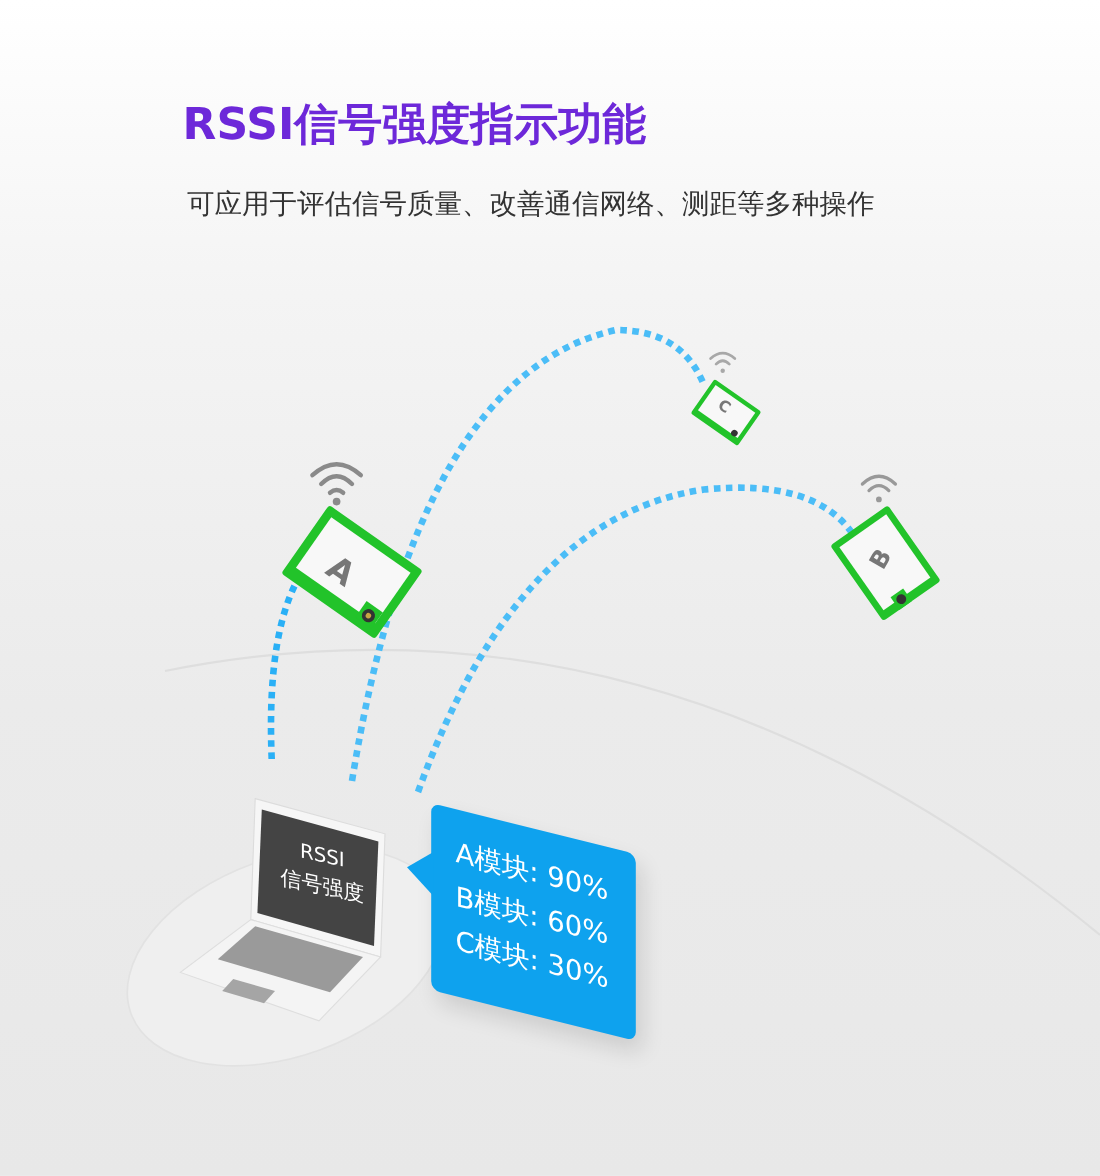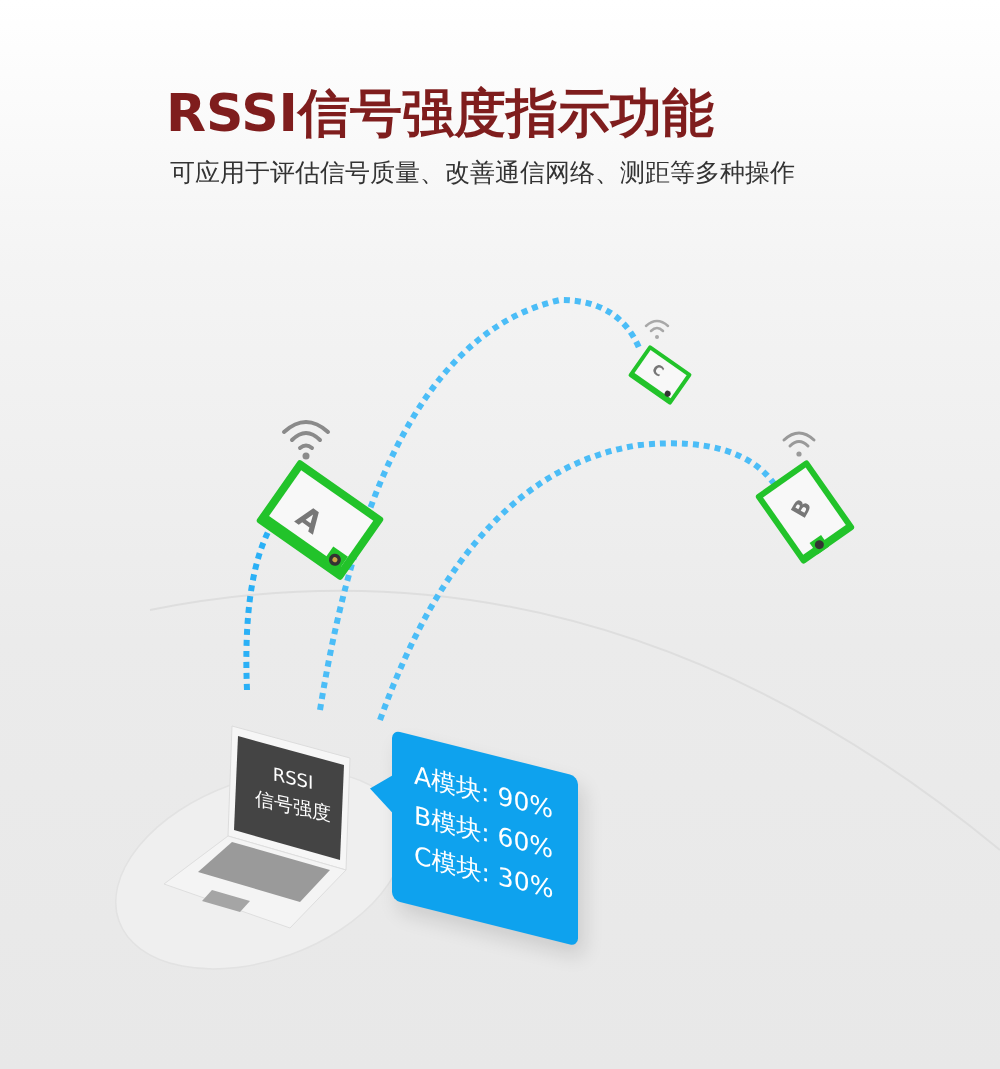--- a/index.html
+++ b/index.html
@@ -1,20 +1,20 @@
 <!DOCTYPE html>
 <html><head>
 <meta charset="utf-8">
 <style>
   html,body{margin:0;padding:0;}
   body{width:1000px;height:1069px;position:relative;overflow:hidden;
     background:linear-gradient(180deg,#ffffff 0%,#f4f4f4 25%,#ebebeb 60%,#e8e8e8 100%);
     font-family:"DejaVu Sans","Liberation Sans",sans-serif;}
-  .title{position:absolute;left:166px;top:78px;font-size:52px;font-weight:bold;color:#7f1d1d;letter-spacing:0px;line-height:70px;white-space:nowrap;}
-  .subtitle{position:absolute;left:170px;top:155px;font-size:25px;color:#333;line-height:36px;white-space:nowrap;}
+  .title{position:absolute;left:166px;top:78px;font-size:40px;font-weight:bold;color:#6d28d9;letter-spacing:0px;line-height:70px;white-space:nowrap;}
+  .subtitle{position:absolute;left:170px;top:168px;font-size:25px;color:#333;line-height:36px;white-space:nowrap;}
   svg.scene{position:absolute;left:0;top:0;}
   .bubble{position:absolute;left:392px;top:730px;width:186px;height:170px;transform:skewY(14deg);transform-origin:left top;}
   .bubble-box{position:absolute;inset:0;background:#0ea2ee;border-radius:8px;box-shadow:6px 10px 20px rgba(0,0,0,0.12);}
   .bubble-tail{position:absolute;left:-22px;top:44px;width:0;height:0;border-top:20px solid transparent;border-bottom:20px solid transparent;border-right:24px solid #0ea2ee;}
   .bubble-lines{position:absolute;left:22px;top:20px;color:#fff;font-size:25px;line-height:40px;white-space:nowrap;}
   .screen-text{position:absolute;left:238px;top:755px;width:110px;color:#fff;text-align:center;transform:skewY(12deg);transform-origin:left top;}
   .screen-text .l1{font-size:18px;line-height:24px;}
   .screen-text .l2{font-size:19px;line-height:30px;}
   .module-label{position:absolute;color:#777;font-weight:bold;}
 </style>

